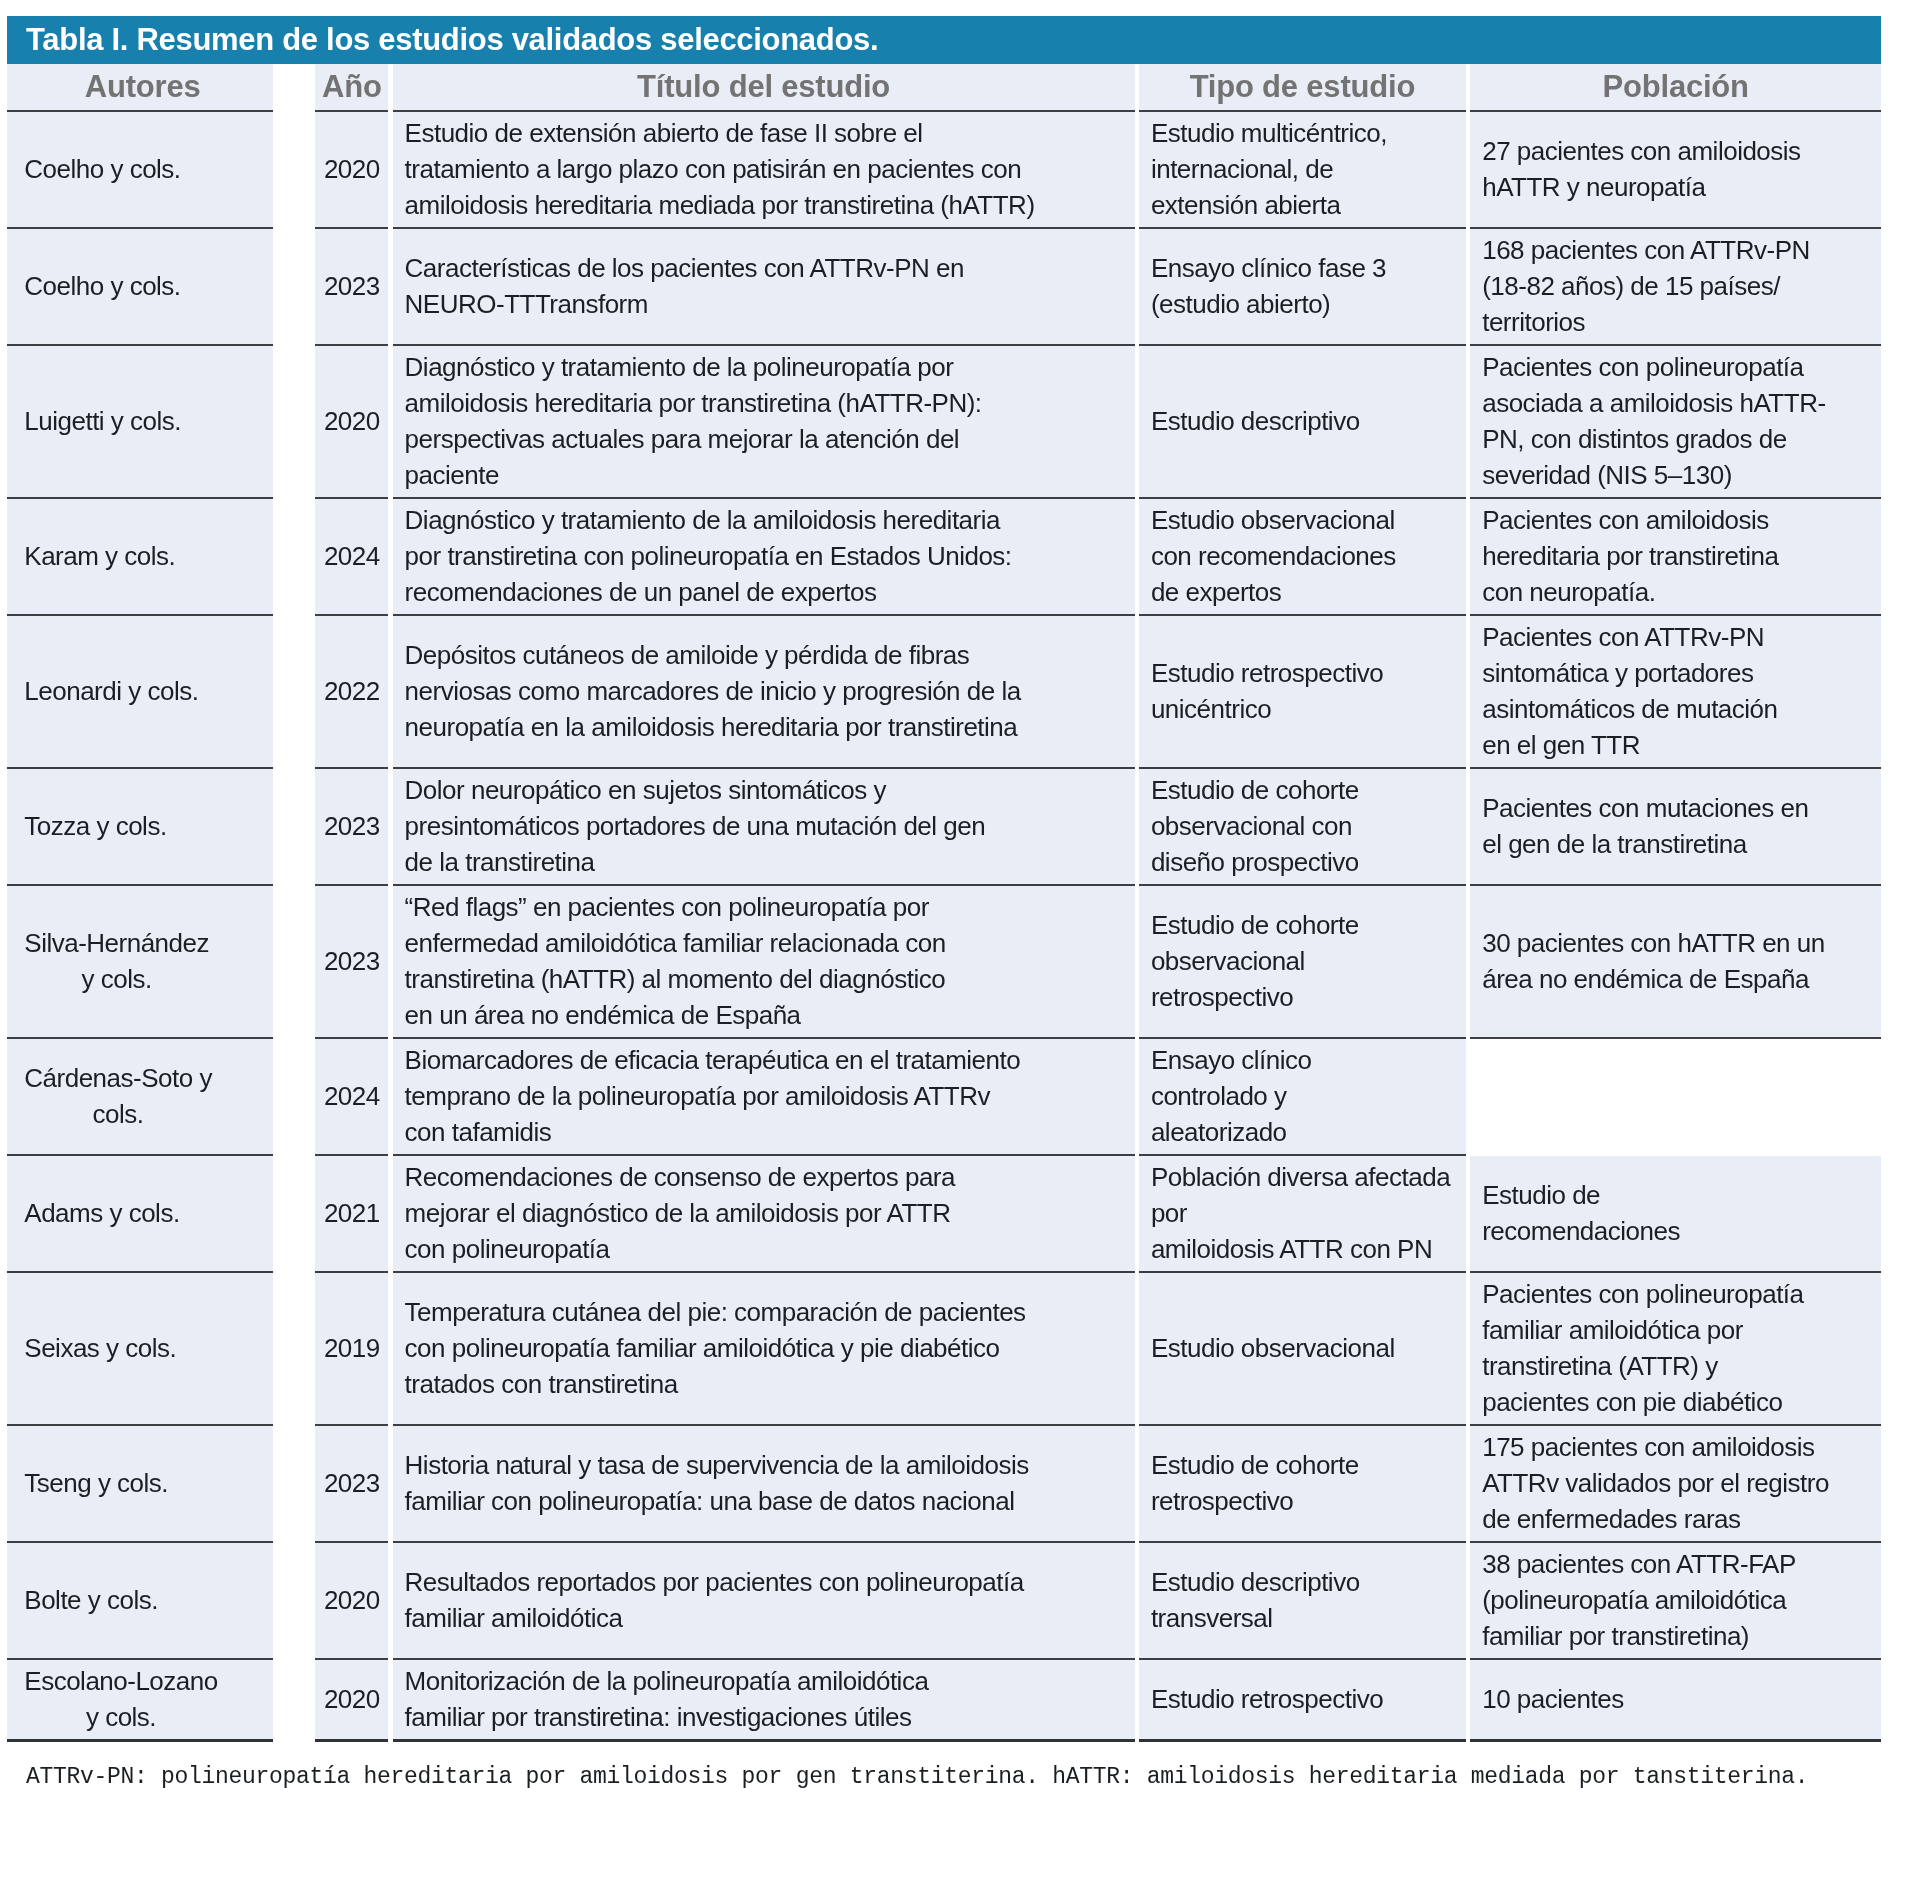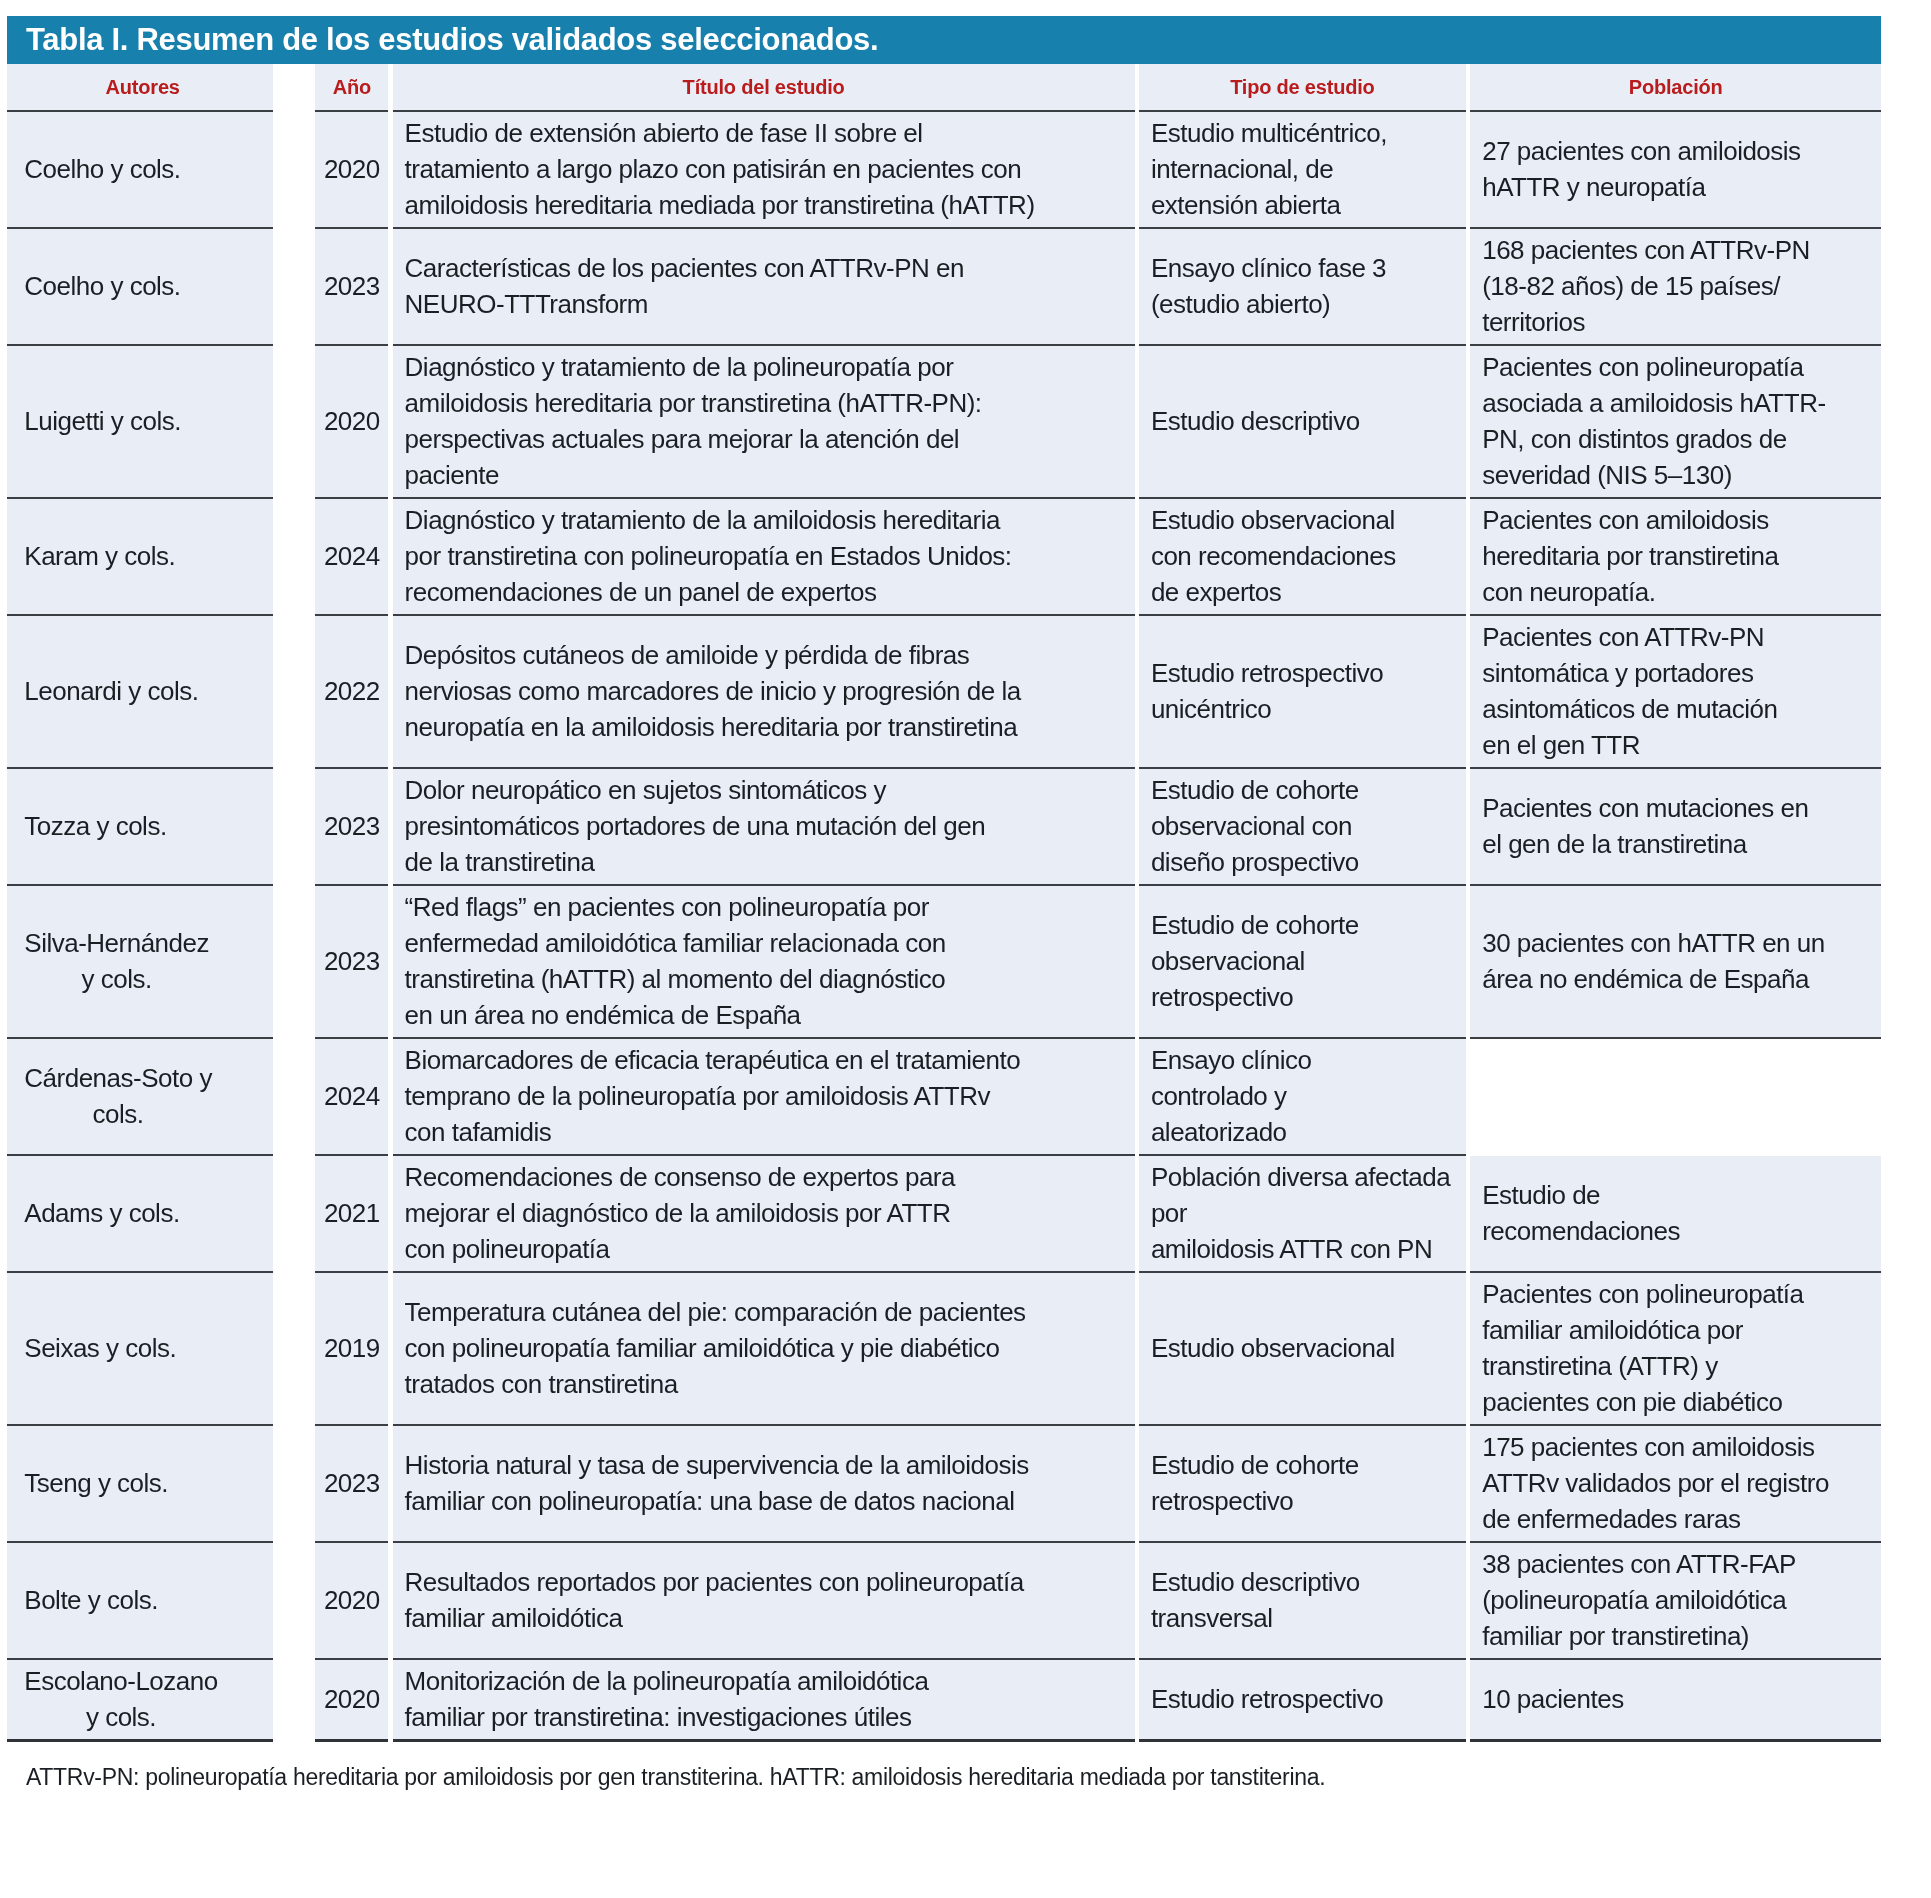--- a/index.html
+++ b/index.html
@@ -42,37 +42,38 @@
     padding: 3.5px 12px;
     font-size: 26px;
     line-height: 36px;
     letter-spacing: -0.5px;
     white-space: pre-line;
   }
   .c-aut { padding-left: 17.3px; text-align: center; }
   .c-ano { justify-content: center; text-align: center; margin-left: 38px; }
   .header .cell {
     font-weight: bold;
-    font-size: 20px;
+    font-size: 31px;
     letter-spacing: -0.2px;
     justify-content: center;
     text-align: right;
-    color: #b91c1c;
+    color: #737373;
     padding-top: 5.2px;
     padding-bottom: 5.2px;
   }
   .last .cell {
     border-bottom: 3.5px solid #2f3338;
   }
   .footnote {
     margin-top: 22.5px;
     padding-left: 19px;
     font-size: 23px;
     letter-spacing: -0.3px;
     color: #1b1f24;
+    font-family: Liberation Mono, monospace;
   }
 </style>
 </head>
 <body>
 
 <div class="page">
   <div class="table-wrap">
 
     <div class="caption-bar" style="background:#1880AD">
       <span>Tabla I. Resumen de los estudios validados seleccionados.</span>

